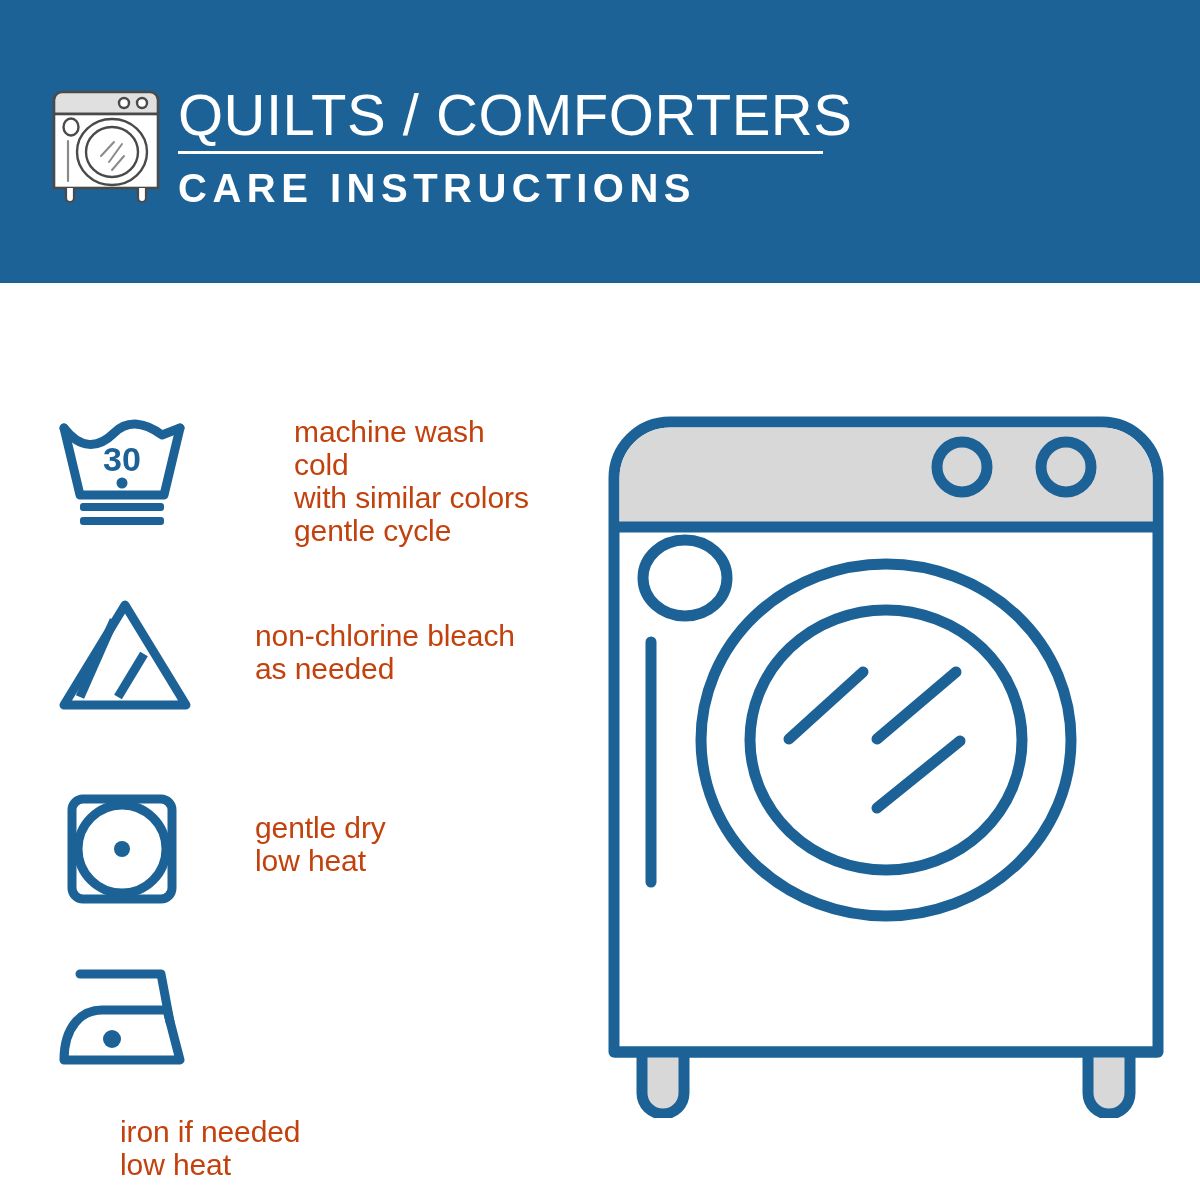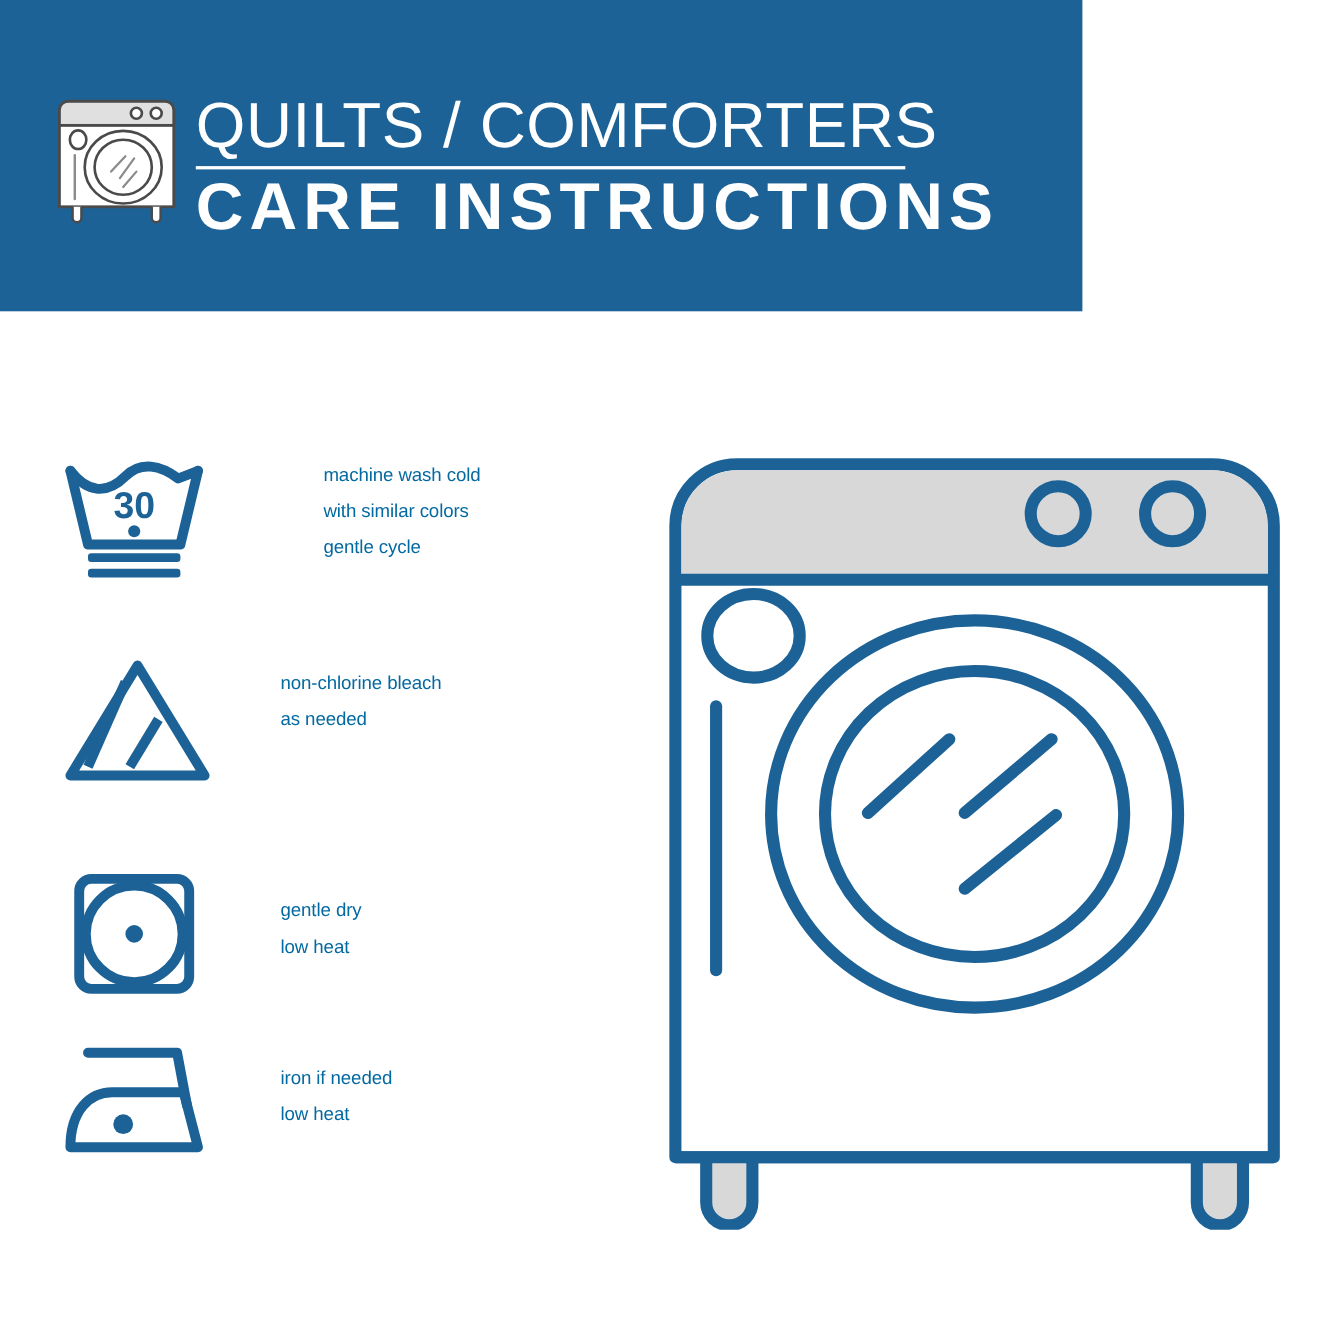--- a/index.html
+++ b/index.html
@@ -13,21 +13,21 @@
     font-family: "Liberation Sans", sans-serif;
     overflow: hidden;
     position: relative;
   }
 
   
   #header-banner {
     position: absolute;
     left: 0;
     top: 0;
-    width: 984px;
+    width: 1200px;
     height: 283px;
     background: #1c6296;
   }
   #header-inner {
     position: absolute;
     left: 52px;
     top: 82px;
     display: flex;
     align-items: flex-start;
   }
@@ -51,21 +51,21 @@
     white-space: nowrap;
   }
   #header-title-divider {
     width: 645px;
     height: 3px;
     background: #ffffff;
     margin: 5px 0 8px 0;
   }
   #header-title-secondary {
     color: #ffffff;
-    font-size: 60px;
+    font-size: 40px;
     font-weight: 700;
     letter-spacing: 5.5px;
     line-height: 52px;
     white-space: nowrap;
   }
 
   
   #care-list {
     position: absolute;
     left: 58px;
@@ -79,22 +79,22 @@
     left: 0;
   }
   .care-row-icon {
     width: 135px;
     flex: 0 0 135px;
     display: flex;
     justify-content: flex-start;
   }
   .care-row-text {
     margin-left: 62px;
-    color: #0369a1;
-    font-size: 17px;
+    color: #c2410c;
+    font-size: 30px;
     line-height: 33px;
     font-weight: 400;
     white-space: pre-line;
     letter-spacing: -0.1px;
   }
 
   
   #machine-illustration {
     position: absolute;
     left: 596px;
@@ -171,40 +171,40 @@
     <div class="care-row-icon">
       <svg viewBox="0 0 135 120" width="135" height="120">
 
         <path d="M67 8 L128 108 L6 108 Z" fill="none" stroke="#1c6296" stroke-width="9" stroke-linejoin="round"></path>
 
         <path d="M56 23 L22 100" fill="none" stroke="#1c6296" stroke-width="9" stroke-linecap="butt"></path>
 
         <path d="M86 57 L60 100" fill="none" stroke="#1c6296" stroke-width="9" stroke-linecap="butt"></path>
       </svg>
     </div>
-    <div class="care-row-text" style="margin-top:7px;">non-chlorine bleach
+    <div class="care-row-text" style="margin-top:22px;">non-chlorine bleach
 as needed</div>
   </div>
 
   <div class="care-row" style="top:374px;">
     <div class="care-row-icon">
       <svg viewBox="0 0 135 120" width="135" height="120">
 
         <rect x="14" y="10" width="100" height="100" rx="11" fill="none" stroke="#1c6296" stroke-width="9"></rect>
 
         <circle cx="64" cy="60" r="44" fill="none" stroke="#1c6296" stroke-width="9"></circle>
 
         <circle cx="64" cy="60" r="8" fill="#1c6296"></circle>
       </svg>
     </div>
     <div class="care-row-text" style="margin-top:22px;">gentle dry
 low heat</div>
   </div>
 
-  <div class="care-row" style="top:528px;">
+  <div class="care-row" style="top:545px;flex-direction:column;">
     <div class="care-row-icon">
       <svg viewBox="0 0 135 120" width="135" height="120">
 
         <path d="M22 14 L103 14 L112 62" fill="none" stroke="#1c6296" stroke-width="9" stroke-linecap="round" stroke-linejoin="round"></path>
 
         <path d="M6 100 C6 66 24 50 44 50 L109 50 L122 100 Z" fill="none" stroke="#1c6296" stroke-width="9" stroke-linejoin="round" stroke-linecap="round"></path>
 
         <circle cx="54" cy="79" r="9" fill="#1c6296"></circle>
       </svg>
     </div>

